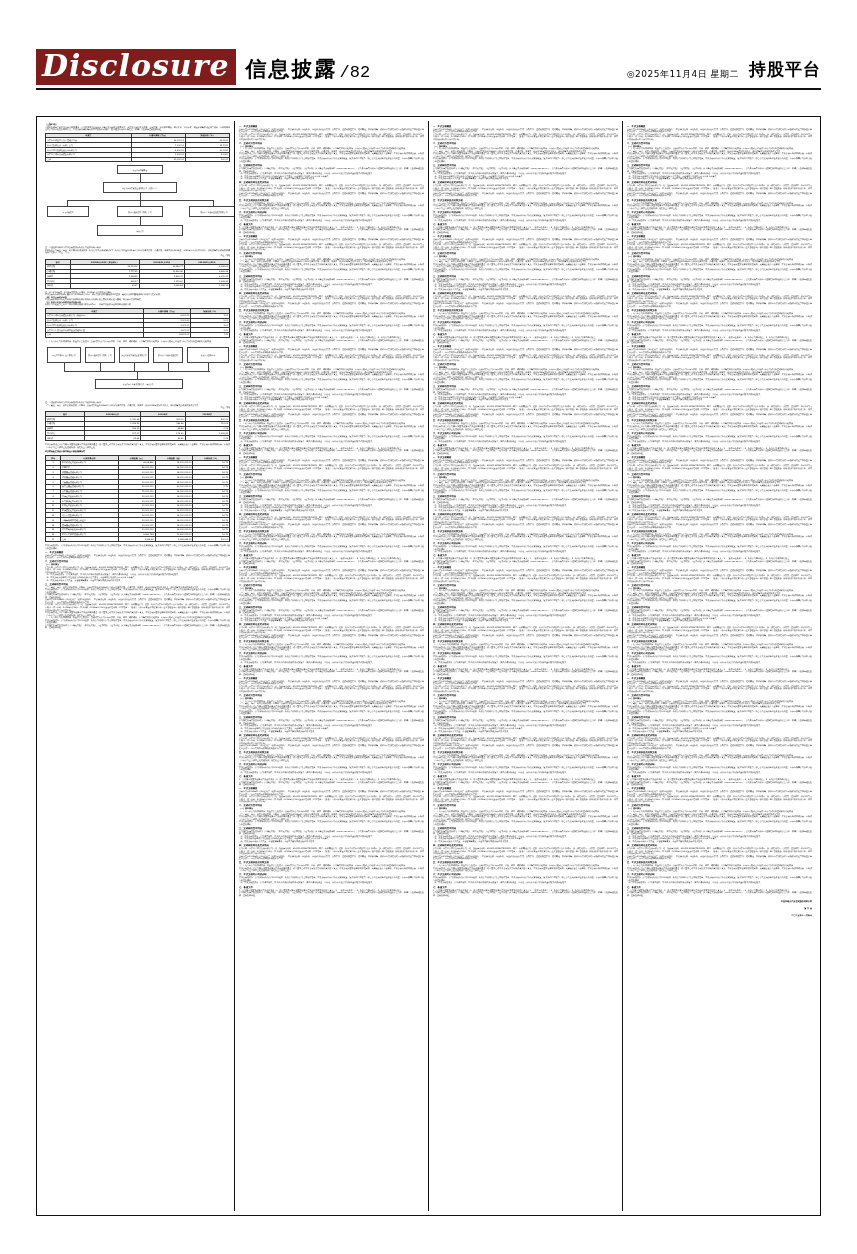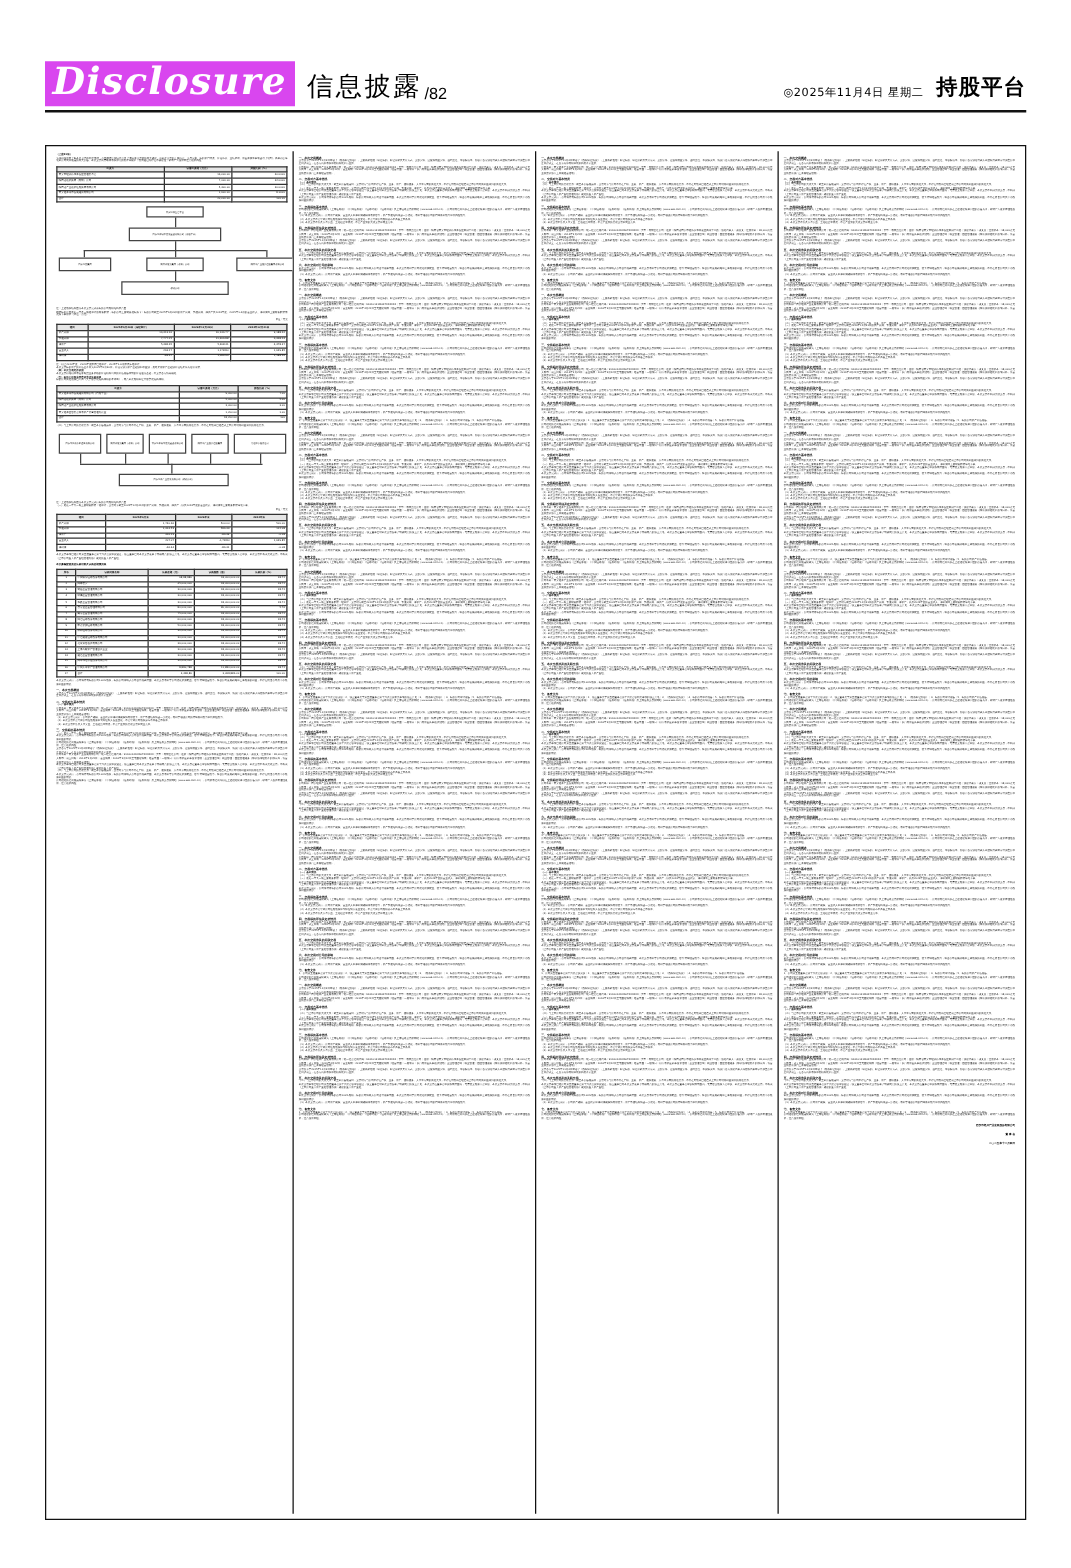--- a/index.html
+++ b/index.html
@@ -7,30 +7,30 @@
   .page{
     width:857px;height:1254px;position:relative;background:#ffffff;
     box-sizing:border-box;overflow:hidden;
   }
   
   .masthead{
     position:absolute;left:36px;top:45px;width:785px;height:40px;
     display:flex;align-items:flex-end;
   }
   .mast-disclosure{
-    background:#d946ef;color:#fff;font-family:"DejaVu Serif","Liberation Serif",serif;
+    background:#7f1d1d;color:#fff;font-family:"DejaVu Serif","Liberation Serif",serif;
     font-weight:bold;font-style:italic;font-size:30px;line-height:34px;
     letter-spacing:1px;padding:0 6px 2px 6px;
   }
   .mast-cn{
-    font-family:"DejaVu Serif","Liberation Serif",serif;font-weight:normal;
+    font-family:"DejaVu Serif","Liberation Serif",serif;font-weight:bold;
     font-size:21px;margin-left:10px;letter-spacing:2px;padding-bottom:2px;
   }
   .mast-page{
-    font-family:Liberation Sans, sans-serif;font-size:13px;
+    font-family:Liberation Mono, monospace;font-size:17px;
     margin-left:2px;padding-bottom:3px;margin-top:13px;
   }
   .mast-right{
     margin-left:auto;display:flex;align-items:flex-end;gap:10px;padding-bottom:4px;
   }
   .mast-date{font-size:9px;letter-spacing:.5px;}
   .mast-paper{
     font-family:"DejaVu Serif","Liberation Serif",serif;font-weight:bold;
     font-size:17px;letter-spacing:1px;
   }

